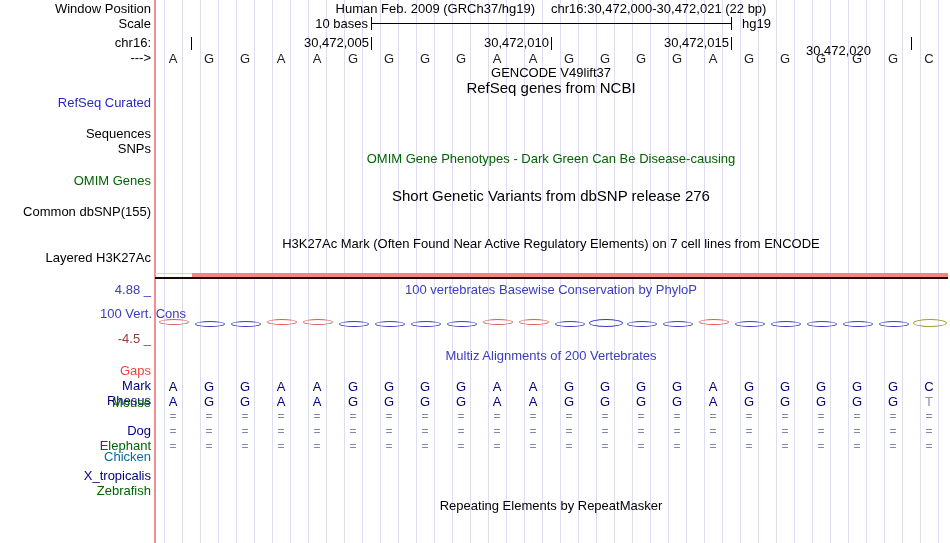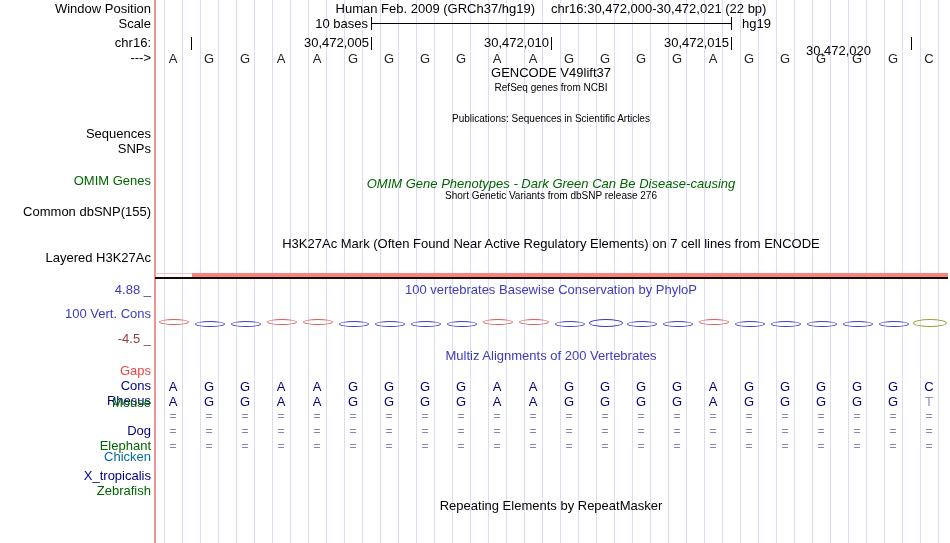--- a/index.html
+++ b/index.html
@@ -6,21 +6,21 @@
   #app{position:relative;width:950px;height:543px;background:#ffffff;
        font-family:"Liberation Sans",sans-serif;overflow:hidden;}
   
   .grid{position:absolute;top:0;left:164px;width:786px;height:543px;
         background:repeating-linear-gradient(to right,#dcdcf2 0,#dcdcf2 1px,transparent 1px,transparent 18px);}
   .leftline{position:absolute;top:0;left:154px;width:2px;height:543px;background:#f09090;}
   .lbl{position:absolute;left:0;width:151px;text-align:right;font-size:13px;line-height:14px;
        white-space:nowrap;color:#000;}
   .ctr{position:absolute;left:155px;width:792px;text-align:center;font-size:13px;line-height:14px;
        white-space:nowrap;color:#000;}
-  .sm{font-size:10px;line-height:11px;}
+  .sm{font-size:15px;line-height:11px;}
   .blue{color:#3c3cbe;}
   .lblue{color:#2828be;}
   .green{color:#006400;}
   .negred{color:#963c3c;}
   .cols{position:absolute;left:155px;width:792px;display:flex;}
   .cols span{width:36px;text-align:center;font-size:13px;line-height:15px;}
   .tick{position:absolute;width:1px;height:13px;background:#000;}
   .ruler-lbl{position:absolute;width:110px;text-align:right;font-size:13px;line-height:14px;white-space:nowrap;color:#000;}
   .hline{position:absolute;height:1px;background:#000;}
   .salmon-bar{position:absolute;left:192px;top:273px;width:756px;height:4px;background:#f8837a;}
@@ -85,41 +85,41 @@
       <span>G</span>
       <span>G</span>
       <span>G</span>
       <span>G</span>
       <span>G</span>
       <span>C</span>
     </div>
 
   <div class="ctr" style="top:66px;">GENCODE V49lift37</div>
   <div class="ctr sm" style="top:82px;">RefSeq genes from NCBI</div>
-
-  <div class="ctr sm" style="top:113px;">Publications: Sequences in Scientific Articles</div>
+  <div class="lbl lblue" style="top:96px;">RefSeq Curated</div>
+
   <div class="lbl" style="top:142px;">SNPs</div>
   <div class="lbl" style="top:127px;">Sequences</div>
 
-  <div class="ctr green" style="top:177px;font-style:italic;">OMIM Gene Phenotypes - Dark Green Can Be Disease-causing</div>
+  <div class="ctr green" style="top:152px;">OMIM Gene Phenotypes - Dark Green Can Be Disease-causing</div>
   <div class="lbl green" style="top:174px;">OMIM Genes</div>
 
   <div class="ctr sm" style="top:190px;">Short Genetic Variants from dbSNP release 276</div>
   <div class="lbl" style="top:205px;">Common dbSNP(155)</div>
 
   <div class="ctr" style="top:237px;">H3K27Ac Mark (Often Found Near Active Regulatory Elements) on 7 cell lines from ENCODE</div>
   <div class="lbl" style="top:251px;">Layered H3K27Ac</div>
 
   <div class="h3k-base"></div>
   <div class="salmon-bar"></div>
   <div class="pink-thin"></div>
 
   <div class="lbl blue" style="top:283px;">4.88 _</div>
   <div class="ctr blue" style="top:283px;">100 vertebrates Basewise Conservation by PhyloP</div>
-  <div class="lbl blue" style="top:307px;">100 Vert. Cons</div>
+  <div class="lbl blue" style="top:307px;margin-left:35px;">100 Vert. Cons</div>
   <div id="cons-marks">
       <span class="mark" style="left:159px;top:319px;width:28px;height:4px;border-color:#da5c56;"></span>
       <span class="mark" style="left:195px;top:321px;width:28px;height:4px;border-color:#3c3cc0;"></span>
       <span class="mark" style="left:231px;top:321px;width:28px;height:4px;border-color:#3c3cc0;"></span>
       <span class="mark" style="left:267px;top:319px;width:28px;height:4px;border-color:#da5c56;"></span>
       <span class="mark" style="left:303px;top:319px;width:28px;height:4px;border-color:#da5c56;"></span>
       <span class="mark" style="left:339px;top:321px;width:28px;height:4px;border-color:#3c3cc0;"></span>
       <span class="mark" style="left:375px;top:321px;width:28px;height:4px;border-color:#3c3cc0;"></span>
       <span class="mark" style="left:411px;top:321px;width:28px;height:4px;border-color:#3c3cc0;"></span>
       <span class="mark" style="left:447px;top:321px;width:28px;height:4px;border-color:#3c3cc0;"></span>
@@ -135,21 +135,21 @@
       <span class="mark" style="left:807px;top:321px;width:28px;height:4px;border-color:#3c3cc0;"></span>
       <span class="mark" style="left:843px;top:321px;width:28px;height:4px;border-color:#3c3cc0;"></span>
       <span class="mark" style="left:879px;top:321px;width:28px;height:4px;border-color:#3c3cc0;"></span>
       <span class="mark" style="left:913px;top:319px;width:32px;height:6px;border-color:#a0a030;"></span>
     </div>
   <div class="lbl negred" style="top:332px;">-4.5 _</div>
 
   <div class="ctr blue" style="top:349px;">Multiz Alignments of 200 Vertebrates</div>
   <div id="align-rows">
       <div class="lbl" style="top: 364px; color: #ef4444;">Gaps</div>
-      <div class="lbl" style="top: 379px; color: rgb(0, 0, 128);">Cons</div>
+      <div class="lbl" style="top: 379px; color: rgb(0, 0, 128);">Mark</div>
       <div class="cols" style="top: 379px;">
         <span style="color: rgb(0, 0, 128);">A</span>
         <span style="color: rgb(0, 0, 128);">G</span>
         <span style="color: rgb(0, 0, 128);">G</span>
         <span style="color: rgb(0, 0, 128);">A</span>
         <span style="color: rgb(0, 0, 128);">A</span>
         <span style="color: rgb(0, 0, 128);">G</span>
         <span style="color: rgb(0, 0, 128);">G</span>
         <span style="color: rgb(0, 0, 128);">G</span>
         <span style="color: rgb(0, 0, 128);">G</span>

